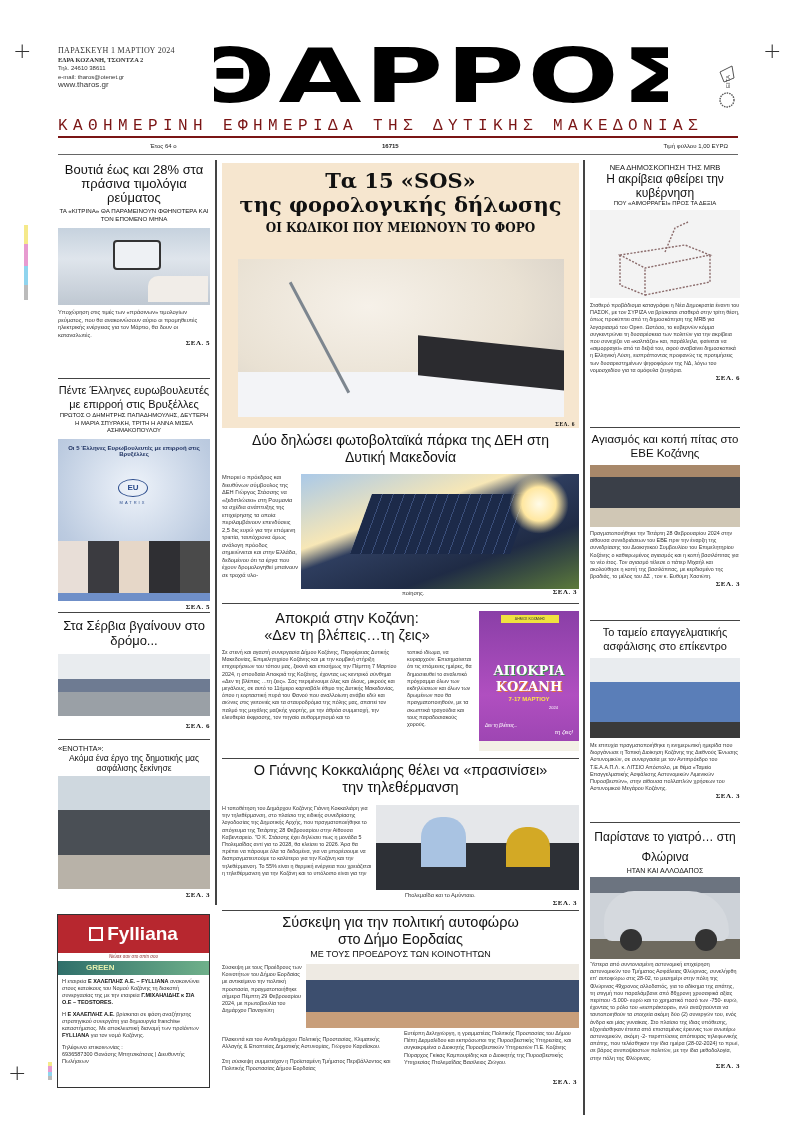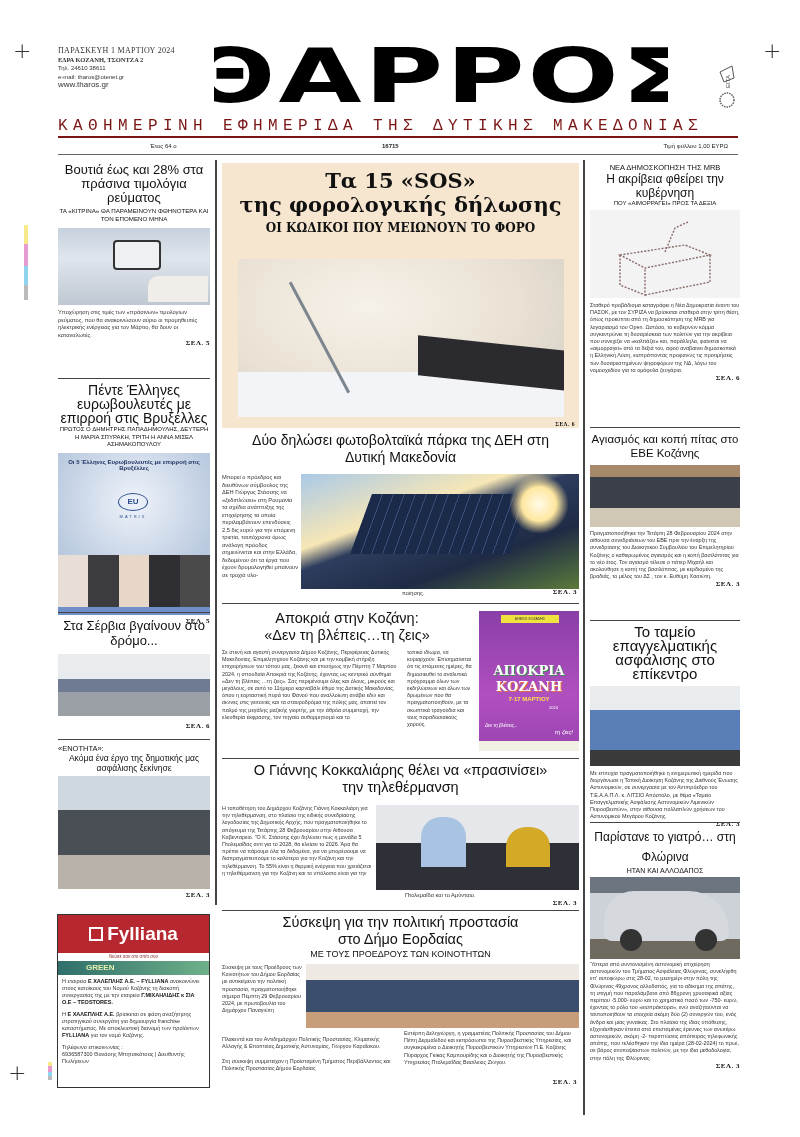--- a/index.html
+++ b/index.html
@@ -90,21 +90,21 @@
   <div class="img ph-meter" style="margin-top:5px;height:77px;position:relative">
     <div style="position:absolute;left:55px;top:12px;width:48px;height:30px;background:#eef1f4;border:2px solid #333;border-radius:4px"></div>
     <div style="position:absolute;left:90px;top:48px;width:60px;height:26px;background:#f1ede8;border-radius:10px 0 0 0"></div>
   </div>
   <p class="body" style="margin-top:4px">Υποχώρηση στις τιμές των «πράσινων» τιμολογίων ρεύματος, που θα ανακοινώσουν αύριο οι προμηθευτές ηλεκτρικής ενέργειας για τον Μάρτιο, θα δουν οι καταναλωτές.</p>
   <div class="sel">ΣΕΛ. 5</div>
 </article>
 <div class="abs hr" style="left:58px;top:378px;width:152px;height:1px"></div>
 
 <article class="abs" style="left:58px;top:383px;width:152px;height:222px">
-  <h2 class="hl" style="font-size:14px;line-height:14px">Πέντε Έλληνες ευρωβουλευτές με επιρροή στις Βρυξέλλες</h2>
+  <h2 class="hl" style="font-size:11px;line-height:14px">Πέντε Έλληνες ευρωβουλευτές με επιρροή στις Βρυξέλλες</h2>
   <div class="hl" style="font-size:6px;line-height:7.5px;margin-top:1px">ΠΡΩΤΟΣ Ο ΔΗΜΗΤΡΗΣ ΠΑΠΑΔΗΜΟΥΛΗΣ, ΔΕΥΤΕΡΗ Η ΜΑΡΙΑ ΣΠΥΡΑΚΗ, ΤΡΙΤΗ Η ΑΝΝΑ ΜΙΣΕΛ ΑΣΗΜΑΚΟΠΟΥΛΟΥ</div>
   <div class="img ph-eu" style="margin-top:4px;height:162px;position:relative">
     <div style="position:absolute;left:10px;top:6px;width:132px;text-align:center;font-size:6px;font-weight:bold;color:#1a2d5e">Οι 5 Έλληνες Ευρωβουλευτές με επιρροή στις Βρυξέλλες</div>
     <div style="position:absolute;left:60px;top:40px;width:30px;height:18px;border:1.5px solid #2b4c8c;border-radius:50%;text-align:center;font-size:8px;font-weight:bold;color:#2b4c8c;line-height:15px">EU</div>
     <div style="position:absolute;left:50px;top:61px;width:50px;text-align:center;font-size:4px;letter-spacing:2px;color:#2b4c8c">MATRIX</div>
     <div style="position:absolute;left:0;bottom:0;width:100%;height:60px;background:linear-gradient(90deg,#e8ded7 0 20%,#3b3b40 20% 40%,#e6d7c8 40% 60%,#2f2f33 60% 80%,#4a4a4a 80%)"></div>
     <div style="position:absolute;left:0;bottom:0;width:100%;height:8px;background:#6f8fc8"></div>
   </div>
   <div class="sel" style="margin-top:2px">ΣΕΛ. 5</div>
 </article>
@@ -195,21 +195,21 @@
     <div style="position:absolute;left:45px;top:12px;width:45px;height:50px;background:#a9c3e2;border-radius:20px 20px 0 0"></div>
     <div style="position:absolute;left:130px;top:22px;width:44px;height:40px;background:#d3a925;border-radius:20px 20px 0 0"></div>
   </div>
   <div class="body" style="position:absolute;left:183px;top:130px">Πτολεμαΐδα και το Αμύνταιο.</div>
   <div class="sel" style="position:absolute;right:2px;top:137px">ΣΕΛ. 3</div>
 </article>
 <div class="abs hr" style="left:222px;top:910px;width:357px;height:1px"></div>
 
 <article class="abs" style="left:222px;top:914px;width:357px;height:172px">
   <h2 class="hl" style="font-size:14.5px;line-height:17px;font-weight:normal">
-    <span style="display:block">Σύσκεψη για την πολιτική προστασία</span>
+    <span style="display:block">Σύσκεψη για την πολιτική αυτοφώρω</span>
     <span style="display:block">στο Δήμο Εορδαίας</span>
   </h2>
   <div class="hl" style="font-size:9px;margin-top:1px">ΜΕ ΤΟΥΣ ΠΡΟΕΔΡΟΥΣ ΤΩΝ  ΚΟΙΝΟΤΗΤΩΝ</div>
   <p class="body" style="position:absolute;left:0;top:50px;width:80px;font-size:5.4px;line-height:7.2px">Σύσκεψη με τους Προέδρους των Κοινοτήτων του Δήμου Εορδαίας με αντικείμενο την πολιτική προστασία, πραγματοποιήθηκε σήμερα Πέμπτη 29 Φεβρουαρίου 2024, με πρωτοβουλία του Δημάρχου Παναγιώτη</p>
   <div class="img ph-eord" style="position:absolute;left:84px;top:50px;width:273px;height:64px"></div>
   <p class="body" style="position:absolute;left:0;top:122px;width:172px;font-size:5.4px;line-height:7.2px">
     <span>Πλακεντά και του Αντιδημάρχου Πολιτικής Προστασίας, Κλιματικής Αλλαγής &amp; Εποπτείας Δημοτικής Αστυνομίας, Γιώργου Καραΐσκου.</span><br><br><span>Στη σύσκεψη συμμετείχαν η Προϊσταμένη Τμήματος Περιβάλλοντος και Πολιτικής Προστασίας Δήμου Εορδαίας</span>
   </p>
   <p class="body" style="position:absolute;left:182px;top:116px;width:172px;font-size:5.4px;line-height:7.2px">Ευτέρπη Δεληγιώργη, η γραμματέας Πολιτικής Προστασίας του Δήμου Πέπη Δερμαλίδου και εκπρόσωποι της Πυροσβεστικής Υπηρεσίας, και συγκεκριμένα ο Διοικητής Πυροσβεστικών Υπηρεσιών Π.Ε. Κοζάνης Πύραρχος Γκίκας Καμπουρίδης και ο Διοικητής της Πυροσβεστικής Υπηρεσίας Πτολεμαΐδας Βασίλειος Ζιώγου.</p>
   <div class="sel" style="position:absolute;right:2px;top:164px">ΣΕΛ. 3</div>
@@ -236,21 +236,21 @@
 
 <article class="abs" style="left:590px;top:432px;width:150px;height:182px">
   <h2 class="hl" style="font-size:11.5px;line-height:14px;font-weight:normal">Αγιασμός και κοπή πίτας στο ΕΒΕ Κοζάνης</h2>
   <div class="img ph-ebe" style="margin-top:5px;height:62px"></div>
   <p class="body" style="margin-top:3px;font-size:5.4px;line-height:7.2px">Πραγματοποιήθηκε την Τετάρτη 28 Φεβρουαρίου 2024 στην αίθουσα συνεδριάσεων του ΕΒΕ πριν την έναρξη της συνεδρίασης του Διοικητικού Συμβουλίου του Επιμελητηρίου Κοζάνης ο καθιερωμένος αγιασμός και η κοπή βασιλόπιτας για το νέο έτος. Τον αγιασμό τέλεσε ο πάτερ Μιχαήλ και ακολούθησε η κοπή της βασιλόπιτας, με κερδισμένο της βραδιάς, το μέλος του ΔΣ , τον κ. Ευθύμη Χασιώτη.</p>
   <div class="sel">ΣΕΛ. 3</div>
 </article>
 <div class="abs hr" style="left:590px;top:620px;width:150px;height:1px"></div>
 
 <article class="abs" style="left:590px;top:625px;width:150px;height:192px">
-  <h2 class="hl" style="font-size:15px;line-height:14px;font-weight:normal;color:#111">Το ταμείο επαγγελματικής ασφάλισης στο επίκεντρο</h2>
+  <h2 class="hl" style="font-size:11px;line-height:14px;font-weight:normal;color:#111">Το ταμείο επαγγελματικής ασφάλισης στο επίκεντρο</h2>
   <div class="img ph-tameio" style="margin-top:5px;height:80px"></div>
   <p class="body" style="margin-top:4px;font-size:5.4px;line-height:7.2px">Με επιτυχία πραγματοποιήθηκε η ενημερωτική ημερίδα που διοργάνωσε η Τοπική Διοίκηση Κοζάνης της Διεθνούς Ένωσης Αστυνομικών, σε συνεργασία με τον Αντιπρόεδρο του Τ.Ε.Α.Α.Π.Λ. κ. ΛΙΤΣΙΟ Απόστολο, με θέμα «Ταμείο Επαγγελματικής Ασφάλισης Αστυνομικών Λιμενικών Πυροσβεστών», στην αίθουσα πολλαπλών χρήσεων του Αστυνομικού Μεγάρου Κοζάνης.</p>
   <div class="sel">ΣΕΛ. 3</div>
 </article>
 <div class="abs hr" style="left:590px;top:822px;width:150px;height:1px"></div>
 
 <article class="abs" style="left:590px;top:827px;width:150px;height:262px">
   <h2 class="hl" style="font-size:12px;line-height:20px;font-weight:normal">Παρίστανε το γιατρό… στη Φλώρινα</h2>
   <div class="hl" style="font-size:7px;font-weight:normal">ΗΤΑΝ ΚΑΙ ΑΛΛΟΔΑΠΟΣ</div>
   <div class="img ph-car" style="margin-top:3px;height:82px;position:relative">

